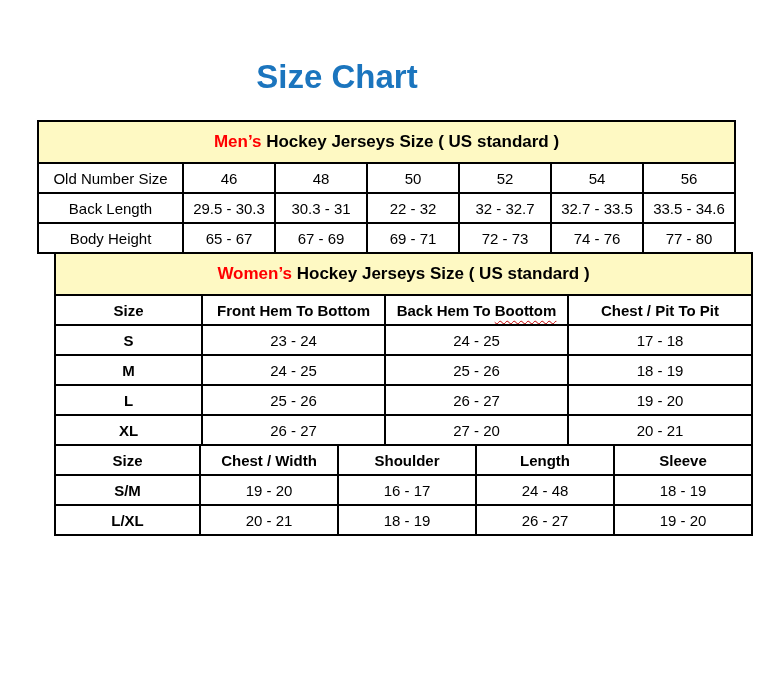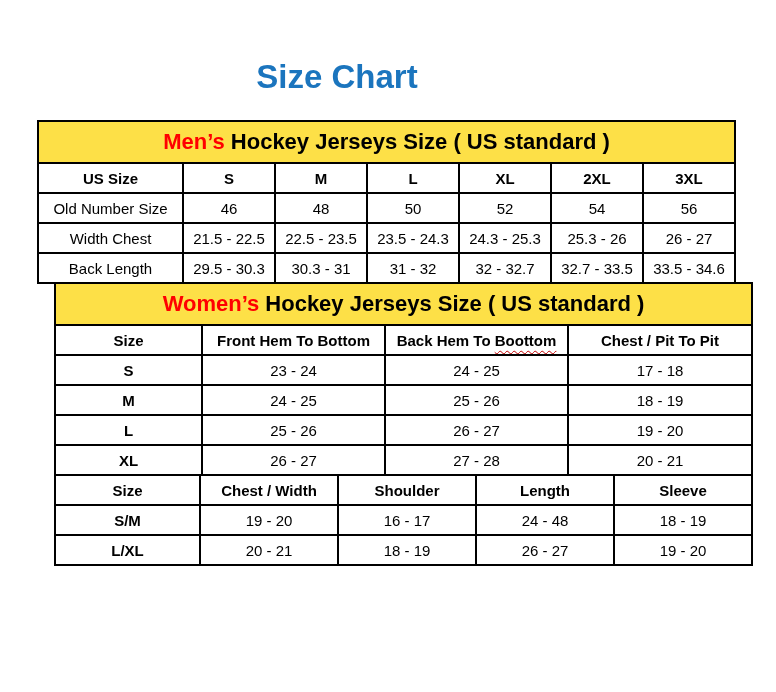--- a/index.html
+++ b/index.html
@@ -40,24 +40,24 @@
     border: 2px solid #000000;
     text-align: center;
     vertical-align: middle;
     padding: 0;
     font-size: 15px;
     height: 28px;
     overflow: hidden;
     white-space: nowrap;
   }
   tr.banner-row td {
-    background: #fde047;
+    background: #fef9c3;
     height: 40px;
     font-weight: 700;
-    font-size: 22px;
+    font-size: 17px;
   }
   tr.banner-row .accent { color: #FF0000; }
   tr.head-row td { font-weight: 700; }
   table.w-tbl tr.data-row td:first-child,
   table.y-tbl tr.data-row td:first-child { font-weight: 700; }
   .typo {
     text-decoration-line: underline;
     text-decoration-style: wavy;
     text-decoration-color: #C00000;
     text-decoration-thickness: 1px;
@@ -78,55 +78,46 @@
         <col style="width:92px">
         <col style="width:92px">
         <col style="width:92px">
         <col style="width:92px">
         <col style="width:92px">
     </colgroup>
     <tbody>
       <tr class="banner-row">
         <td colspan="7"><span class="accent">Men’s</span><span> Hockey Jerseys Size ( US standard )</span></td>
       </tr>
-      <tr class="head-row">
-        <td>US Size</td>
-        <td>S</td>
-        <td>M</td>
-        <td>L</td>
-        <td>XL</td>
-        <td>2XL</td>
-        <td>3XL</td>
-      </tr>
       <tr class="data-row">
         <td>Old Number Size</td>
         <td>46</td>
         <td>48</td>
         <td>50</td>
         <td>52</td>
         <td>54</td>
         <td>56</td>
       </tr>
       <tr class="data-row">
-        <td>Width Chest</td>
-        <td>21.5 - 22.5</td>
-        <td>22.5 - 23.5</td>
-        <td>23.5 - 24.3</td>
-        <td>24.3 - 25.3</td>
-        <td>25.3 - 26</td>
-        <td>26 - 27</td>
-      </tr>
-      <tr class="data-row">
         <td>Back Length</td>
         <td>29.5 - 30.3</td>
         <td>30.3 - 31</td>
-        <td>31 - 32</td>
+        <td>22 - 32</td>
         <td>32 - 32.7</td>
         <td>32.7 - 33.5</td>
         <td>33.5 - 34.6</td>
+      </tr>
+      <tr class="data-row">
+        <td>Body Height</td>
+        <td>65 - 67</td>
+        <td>67 - 69</td>
+        <td>69 - 71</td>
+        <td>72 - 73</td>
+        <td>74 - 76</td>
+        <td>77 - 80</td>
       </tr>
     </tbody>
   </table>
 
   <table class="size-table w-tbl">
     <colgroup>
       <col style="width:147px">
         <col style="width:183px">
         <col style="width:183px">
         <col style="width:184px">
@@ -155,21 +146,21 @@
       </tr>
       <tr class="data-row">
         <td>L</td>
         <td>25 - 26</td>
         <td>26 - 27</td>
         <td>19 - 20</td>
       </tr>
       <tr class="data-row">
         <td>XL</td>
         <td>26 - 27</td>
-        <td>27 - 28</td>
+        <td>27 - 20</td>
         <td>20 - 21</td>
       </tr>
     </tbody>
   </table>
 
   <table class="size-table y-tbl">
     <colgroup>
       <col style="width:145px">
         <col style="width:138px">
         <col style="width:138px">

